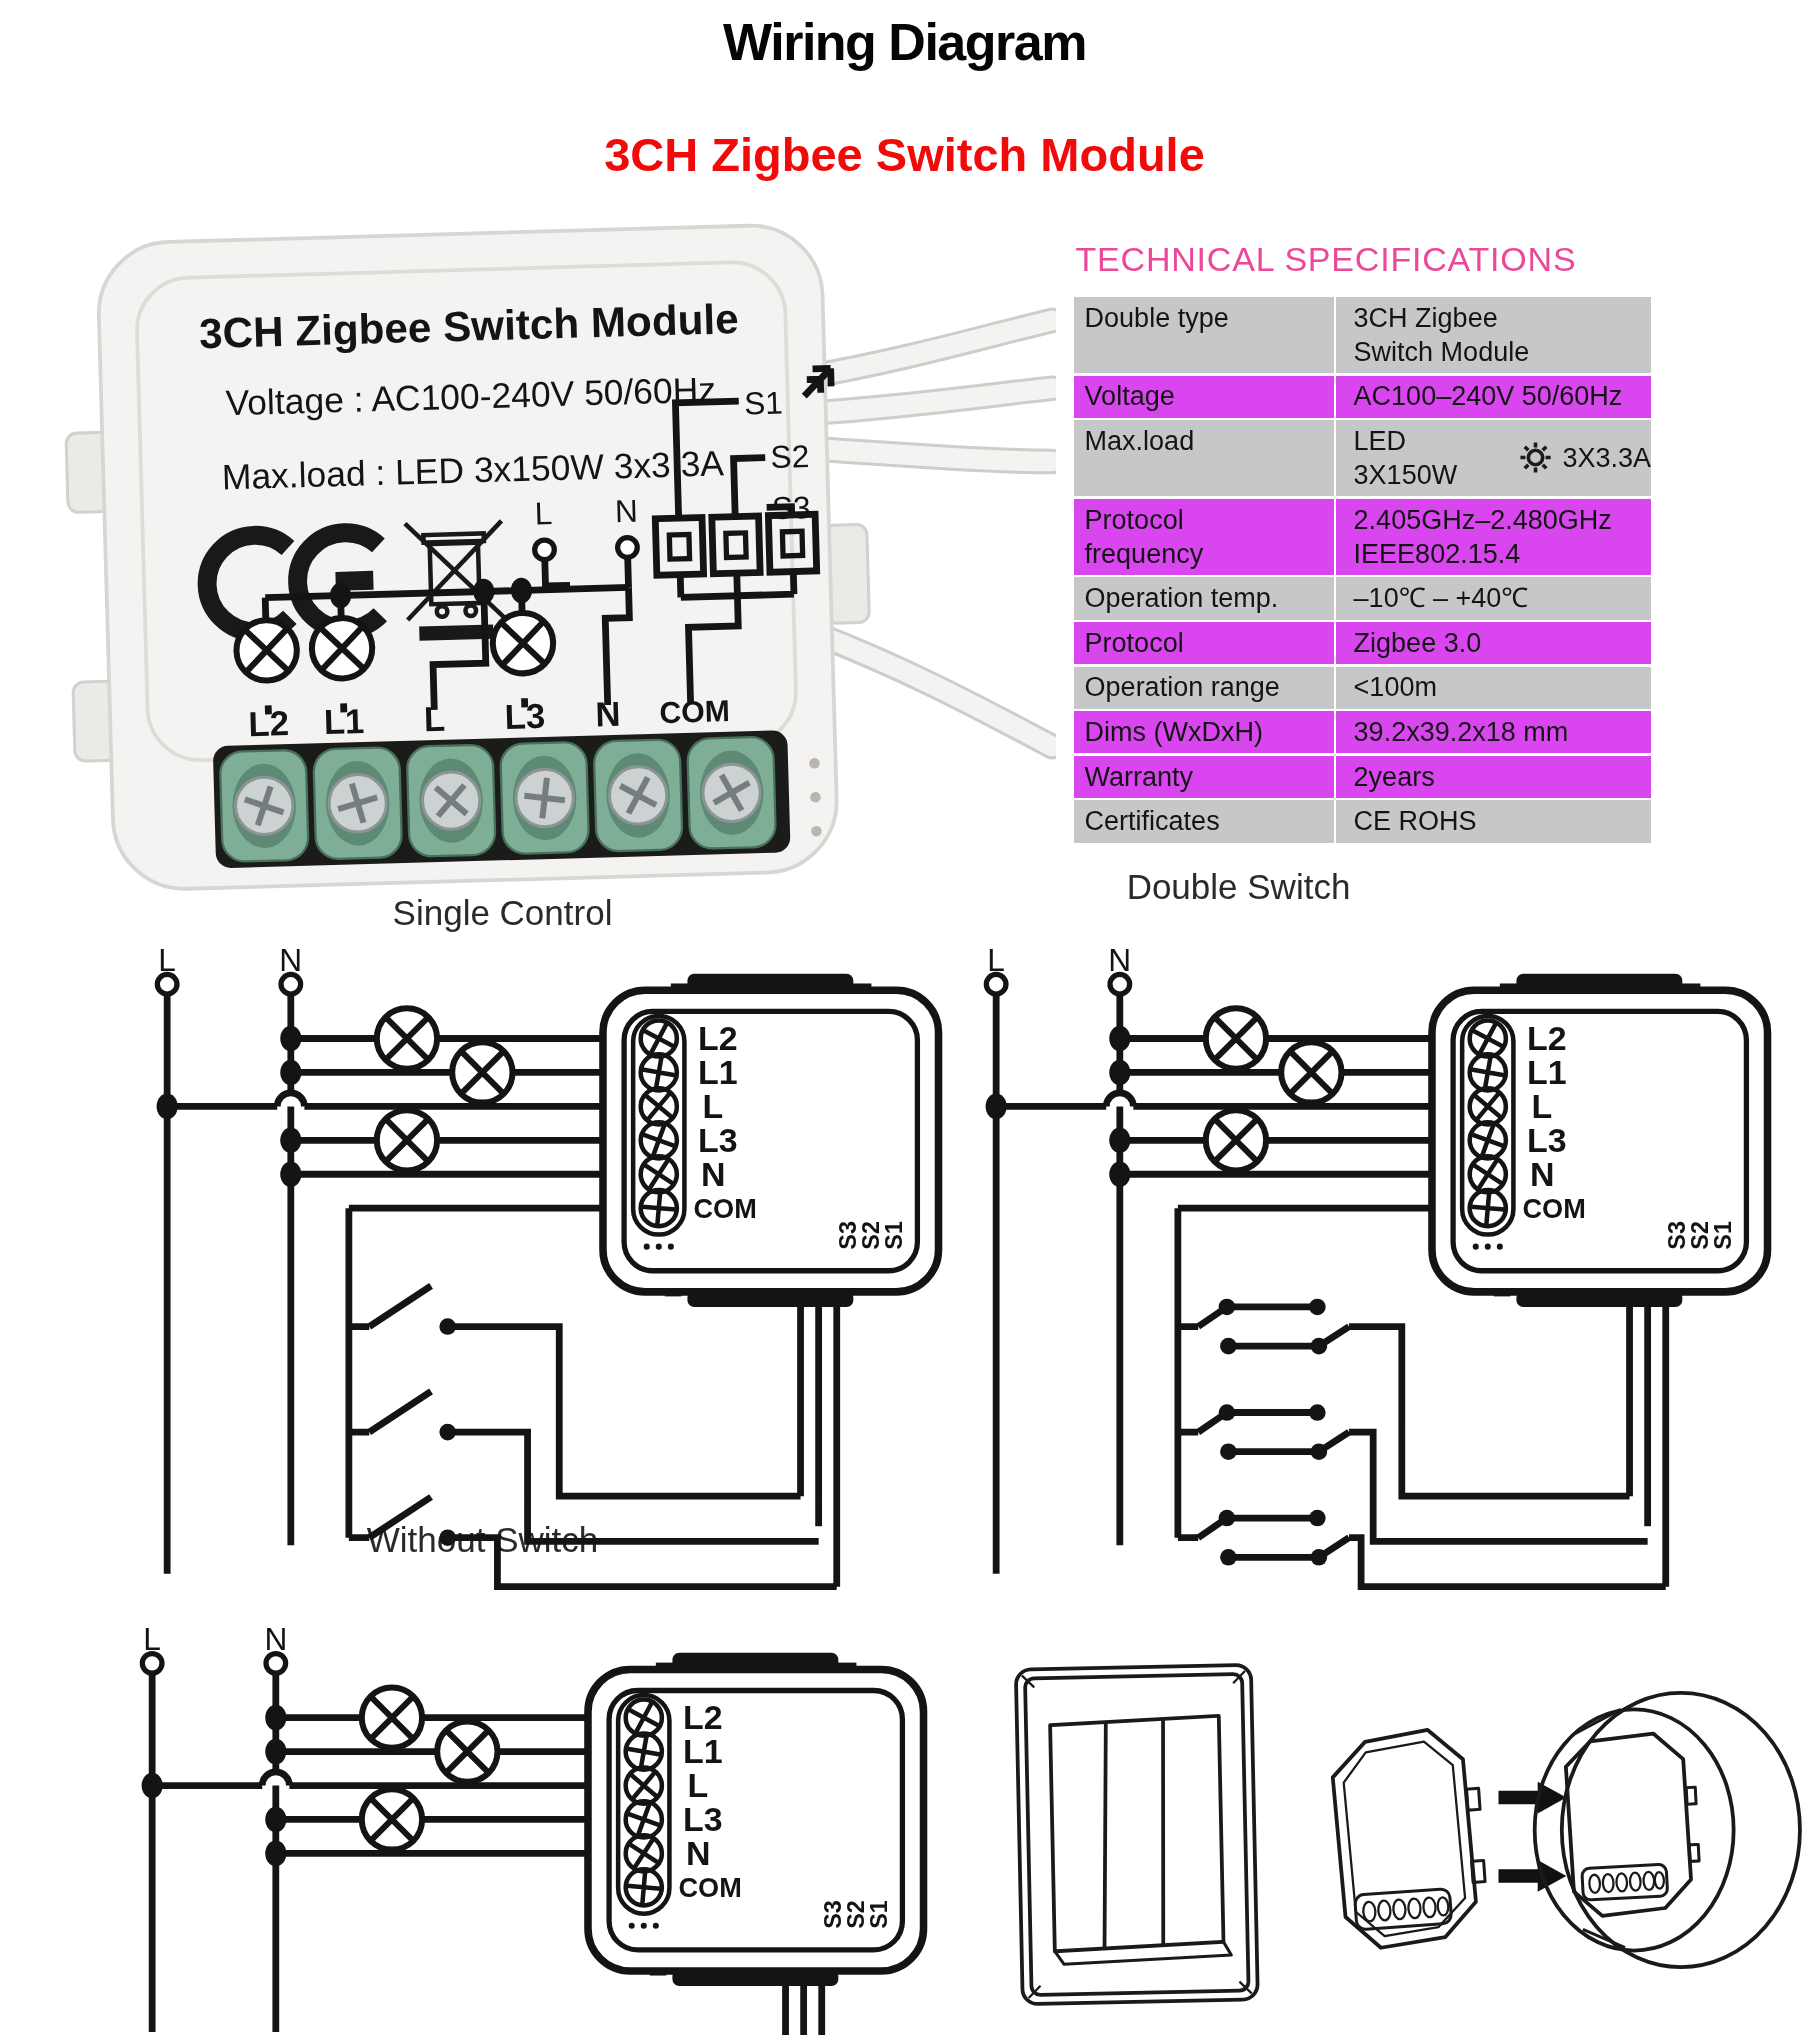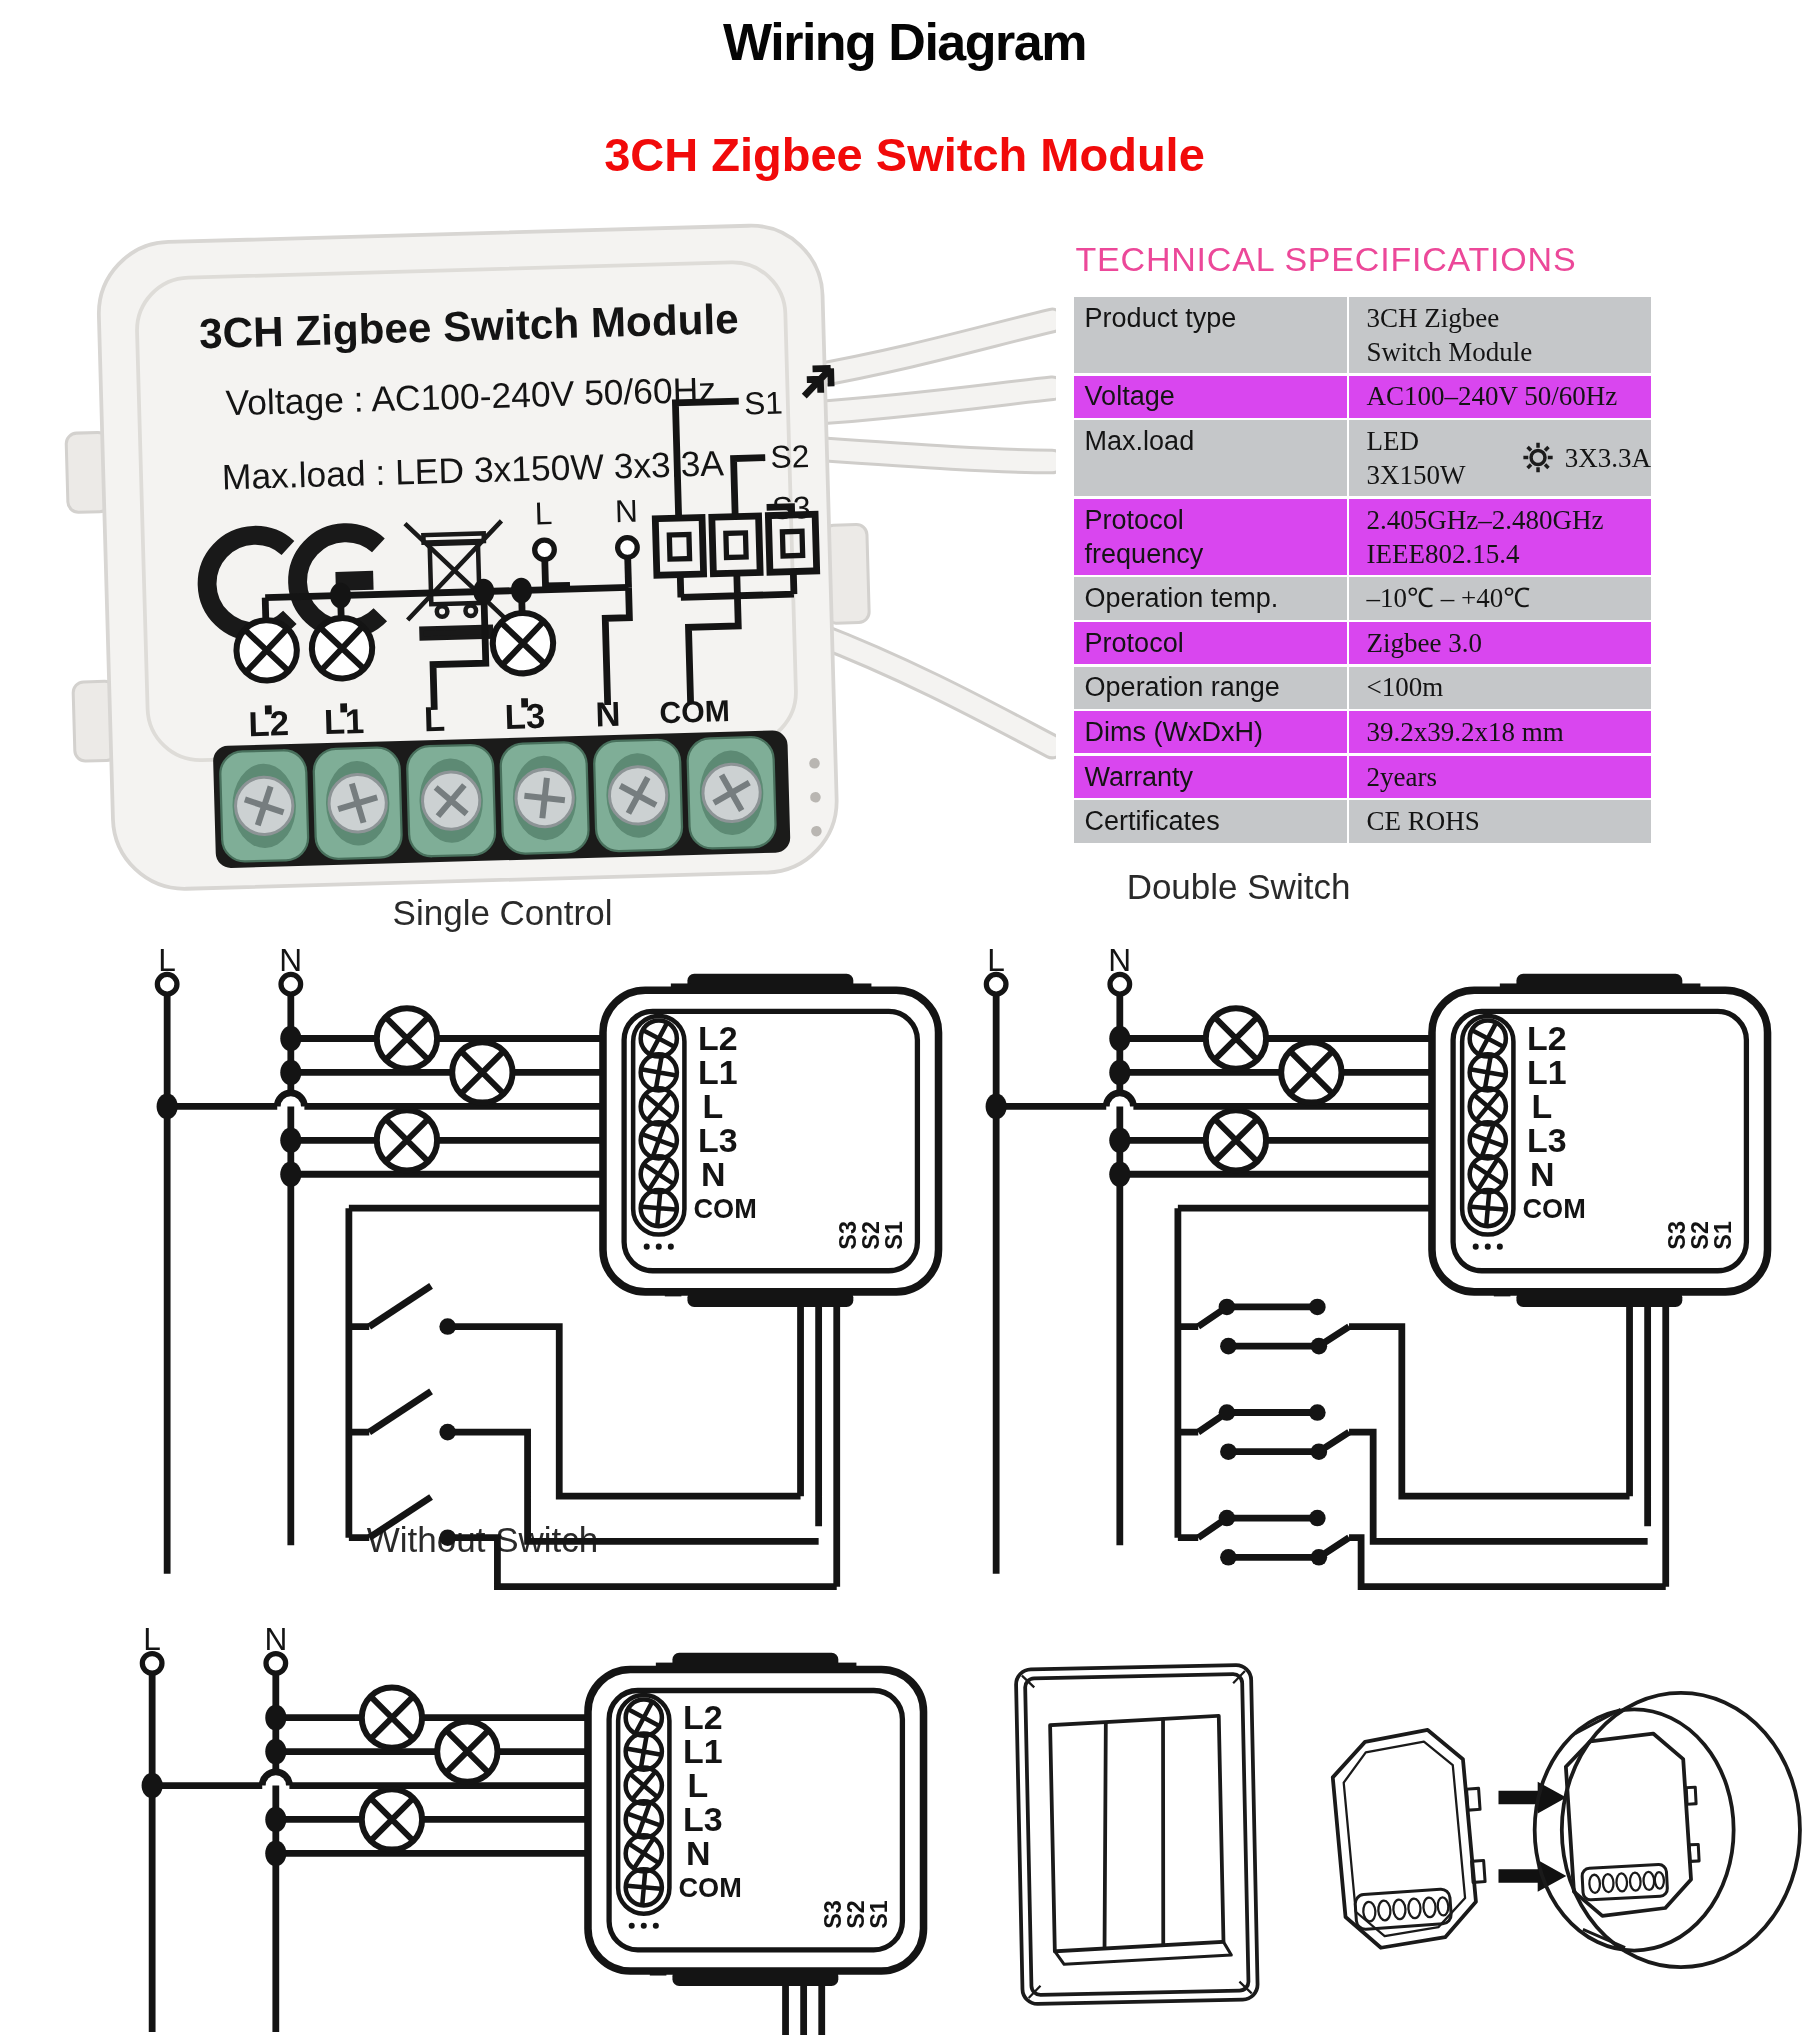--- a/index.html
+++ b/index.html
@@ -12,21 +12,21 @@
   #sub-title{left:0;top:127px;width:1809px;text-align:center;
     font-size:47px;font-weight:bold;color:#f10a0a;}
   
   #specs{left:1074px;top:240px;width:577px;}
   #specs-heading{font-size:34px;font-weight:400;letter-spacing:0.8px;color:#ec4899;margin:0 0 18px 1.5px;}
   .spec-row{display:flex;margin-bottom:2.3px;font-size:27px;line-height:34px;}
   .spec-row.dark{background:#c5c7c9;}
   .spec-row.light{background:#d946ef;}
   .spec-label{width:249px;padding:3.8px 0 4.5px 10.6px;white-space:pre-line;}
   .spec-value{flex:1;padding:3.8px 0 4.5px 18px;border-left:2.3px solid #ffffff;white-space:pre-line;
-              font-family:Liberation Serif, serif;margin-left:13px;}
+              font-family:Liberation Sans, sans-serif;}
   .maxload-flex{display:flex;align-items:center;gap:10.6px;}
   
   .diagram-title{font-size:35px;color:#2a2a2a;text-align:center;width:407px;}
   
   svg{display:block;}
   svg text{font-family:"Liberation Sans",sans-serif;fill:#141414;}
   .wire{stroke:#141414;stroke-width:9;fill:none;}
   .mod-stroke{stroke:#141414;fill:#ffffff;}
   .tlabel{font-size:45px;font-weight:bold;}
   .tlabel-sm{font-size:36px;font-weight:bold;}
@@ -277,21 +277,21 @@
             <circle cx="1002" cy="835" r="7"></circle>
         </g>
       </g>
     </g>
   </svg>
 
   <div id="specs" class="abs">
     <div id="specs-heading">TECHNICAL SPECIFICATIONS</div>
     <div>
       <div class="spec-row dark">
-        <div class="spec-label">Product type</div>
+        <div class="spec-label">Double type</div>
         <div class="spec-value">3CH Zigbee
 Switch Module</div>
       </div>
       <div class="spec-row light">
         <div class="spec-label">Voltage</div>
         <div class="spec-value">AC100–240V 50/60Hz</div>
       </div>
       <div class="spec-row dark">
         <div class="spec-label">Max.load</div>
         <div class="spec-value maxload-flex">

